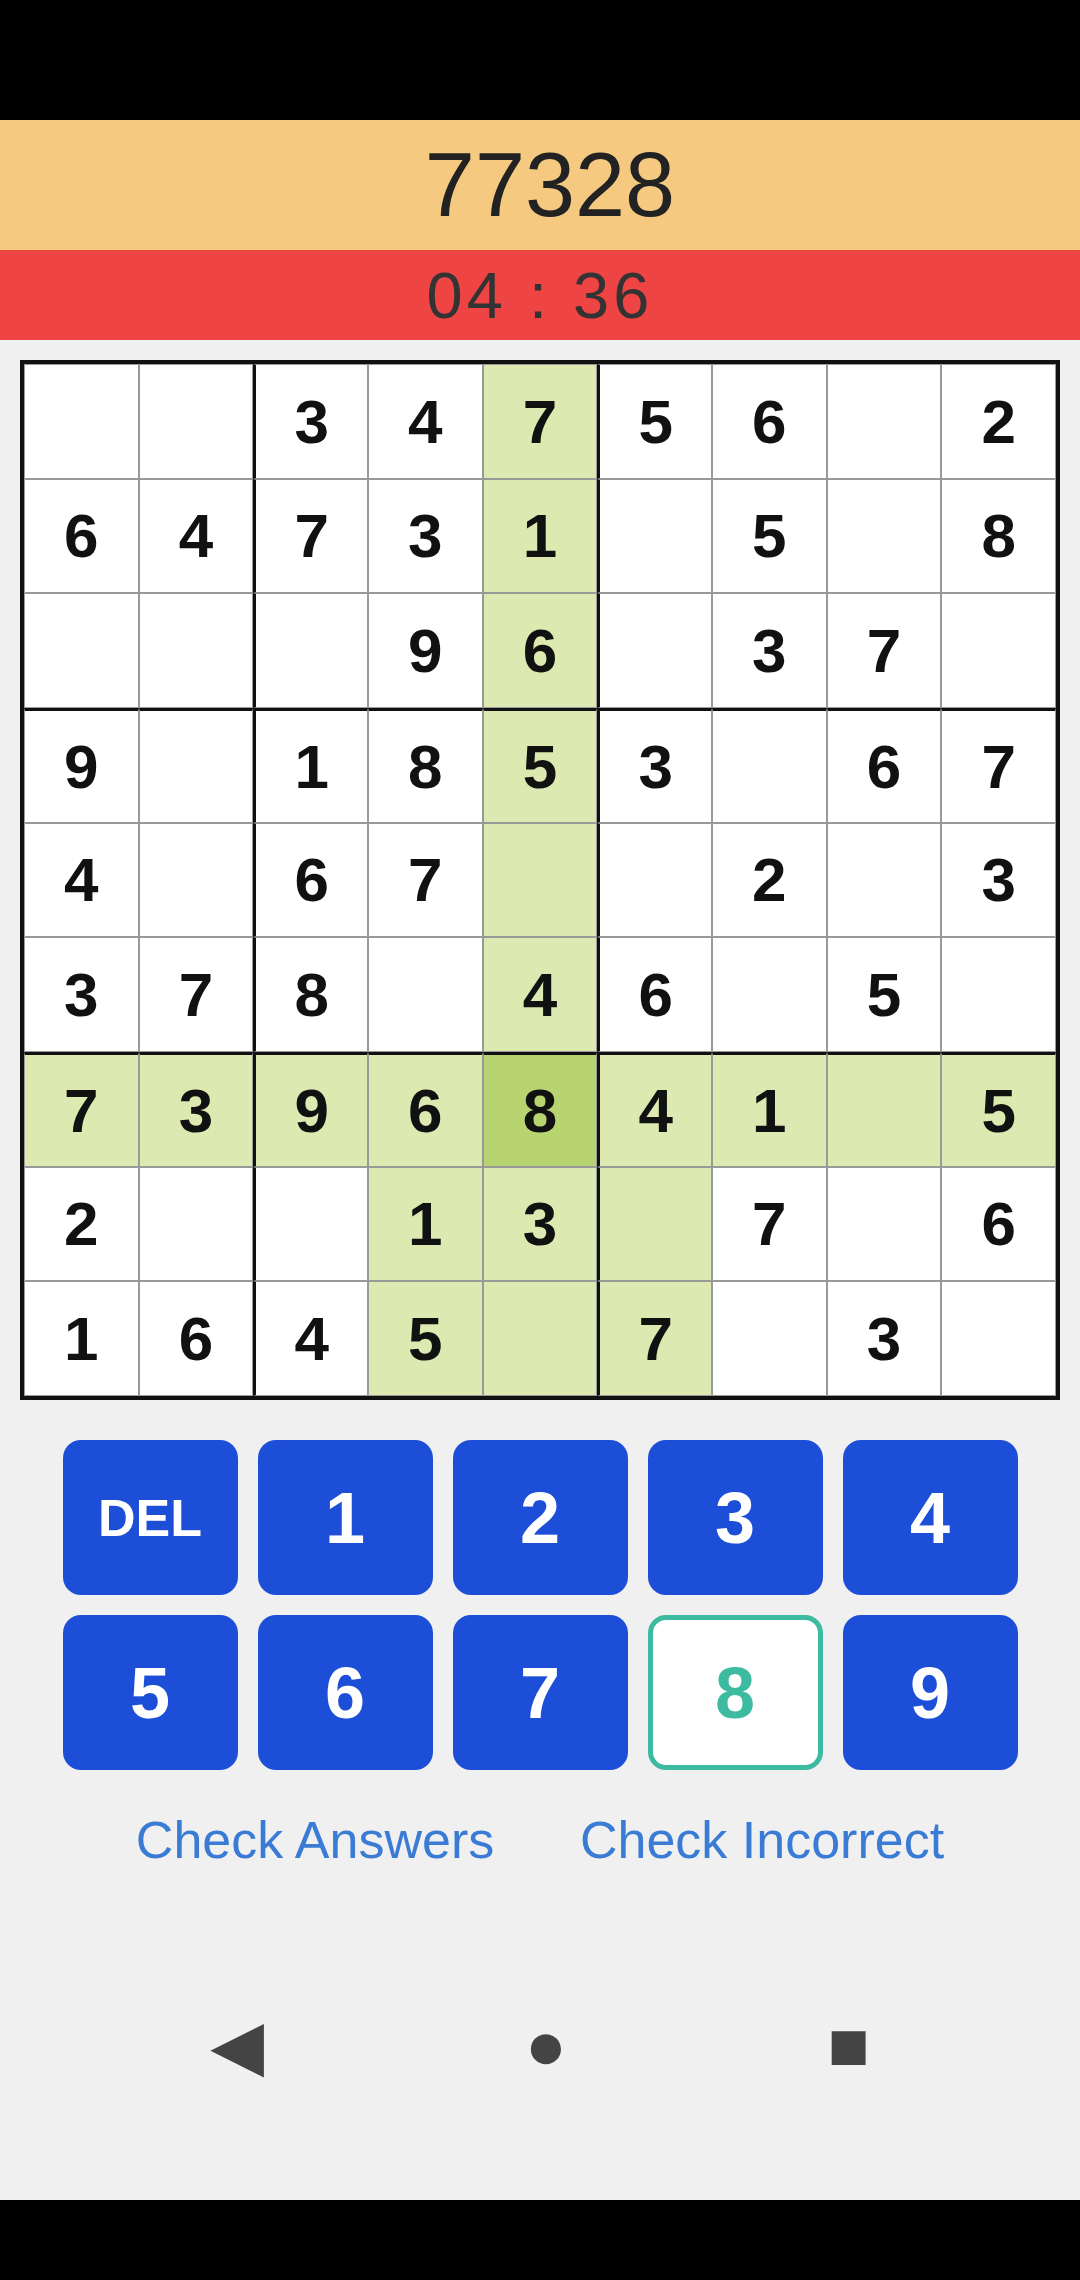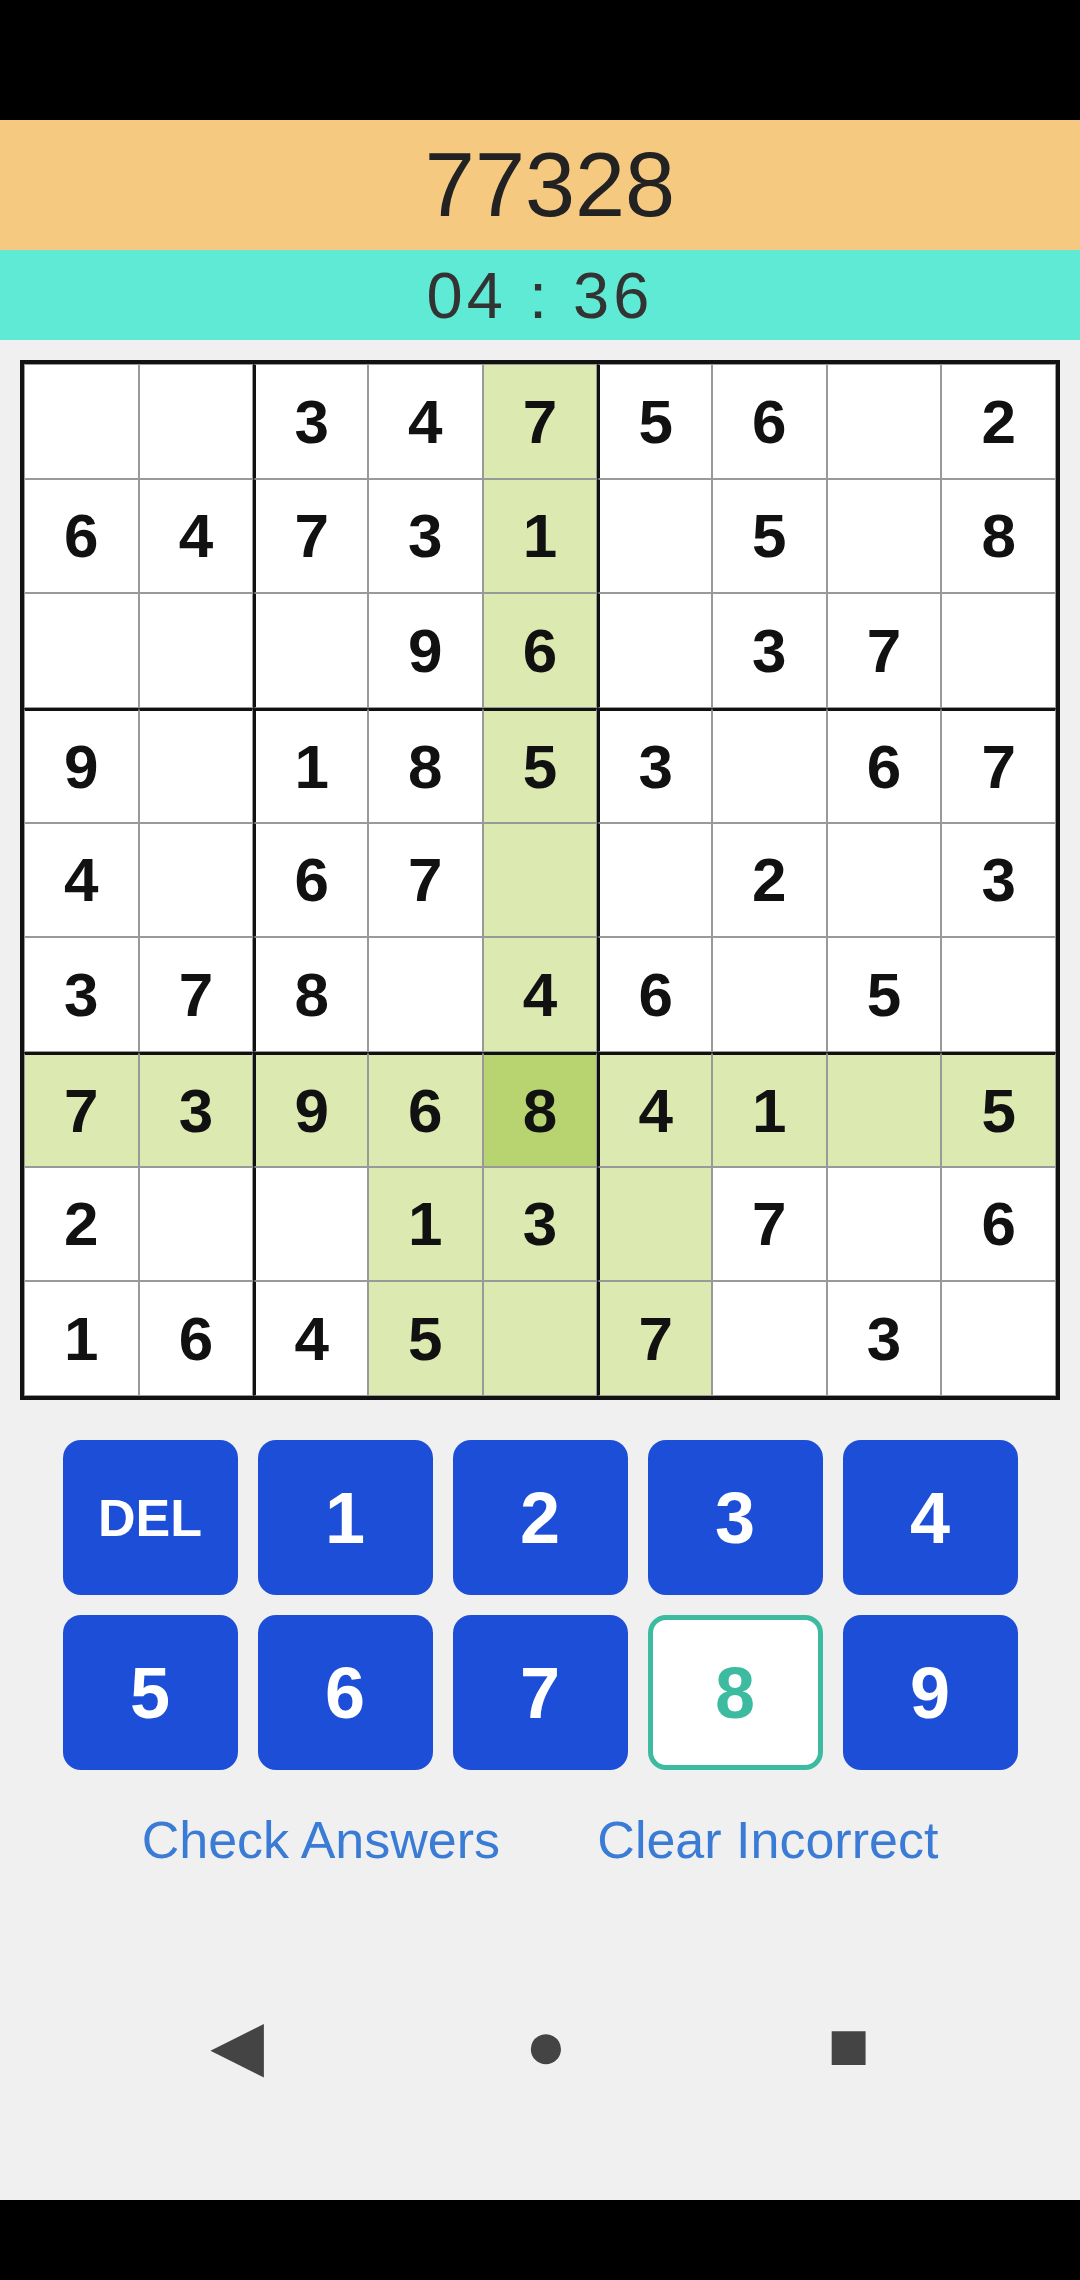--- a/index.html
+++ b/index.html
@@ -33,21 +33,21 @@
 
     .puzzle-id {
       font-size: 90px;
       font-weight: normal;
       color: #222;
     }
 
     .timer-bar {
       width: 100%;
       height: 90px;
-      background: #5eead4;
+      background: #ef4444;
       display: flex;
       align-items: center;
       justify-content: center;
     }
 
     .timer {
       font-size: 65px;
       color: #333;
       letter-spacing: 4px;
     }
@@ -287,21 +287,21 @@
       <button class="num-btn">5</button>
       <button class="num-btn">6</button>
       <button class="num-btn">7</button>
       <button class="num-btn selected-btn">8</button>
       <button class="num-btn">9</button>
     </div>
 </div>
 
 <div class="action-row">
   <button class="action-btn">Check Answers</button>
-  <button class="action-btn">Clear Incorrect</button>
+  <button class="action-btn">Check Incorrect</button>
 </div>
 
 <div class="nav-bar">
   <span class="nav-icon">◀</span>
   <span class="nav-icon">●</span>
   <span class="nav-icon">■</span>
 </div>
 
 <div class="bottom-black"></div>
 

